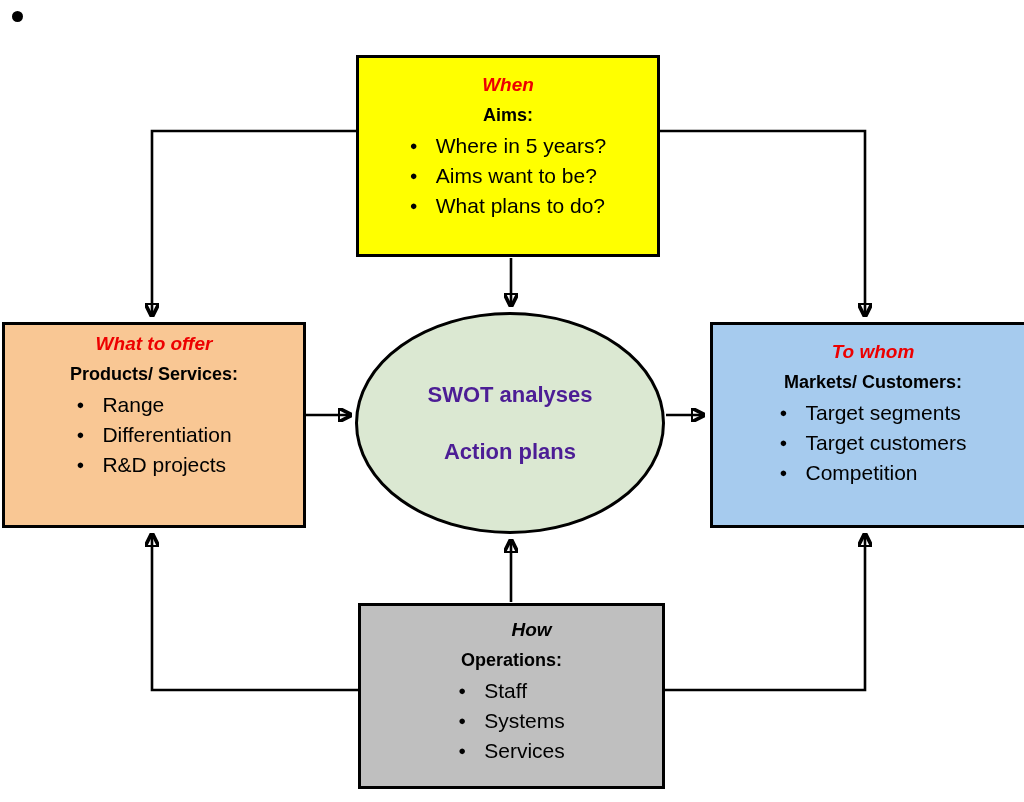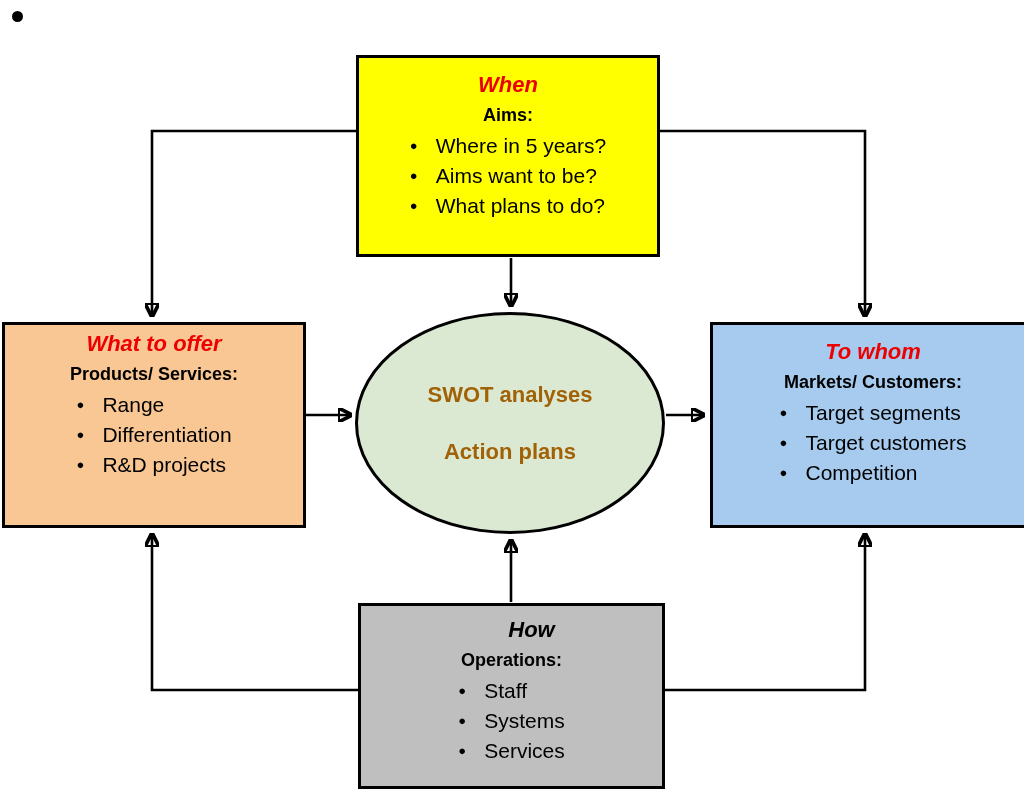--- a/index.html
+++ b/index.html
@@ -10,34 +10,34 @@
   .stray-bullet{
     position:absolute;left:12px;top:11px;width:11px;height:11px;
     background:#000;border-radius:50%;
   }
   .connectors{position:absolute;left:0;top:0;pointer-events:none;}
   .connectors path{fill:none;stroke:#000;stroke-width:2.6px;}
   .box{
     position:absolute;border:3px solid #000;box-sizing:border-box;
     text-align:center;color:#000;
   }
-  .box-title{font-size:22px;font-weight:bold;font-style:italic;line-height:30px;}
+  .box-title{font-size:19px;font-weight:bold;font-style:italic;line-height:30px;}
   .box-subtitle{font-size:18px;font-weight:bold;line-height:30px;}
   ul.bullets{list-style:none;margin:1px auto 0 auto;padding:0;display:table;text-align:left;}
   ul.bullets li{display:flex;font-size:21px;line-height:30px;}
   ul.bullets .mk{width:26px;flex:0 0 26px;font-size:13px;}
   .box-when{left:356px;top:55px;width:304px;height:202px;padding-top:12px;}
   .box-what{left:2px;top:322px;width:304px;height:206px;padding-top:4px;}
   .box-whom{left:710px;top:322px;width:326px;height:206px;padding-top:12px;}
   .box-how{left:358px;top:603px;width:307px;height:186px;padding-top:9px;}
   .ellipse{
     position:absolute;left:355px;top:312px;width:310px;height:222px;
     border:3px solid #000;border-radius:50%;box-sizing:border-box;
     display:flex;flex-direction:column;align-items:center;justify-content:center;
-    gap:27px;color:#a16207;
+    gap:27px;color:#4c1d95;
   }
   .ellipse .line{font-size:22px;font-weight:bold;line-height:30px;}
 </style>
 </head>
 <body>
 
 <div class="canvas">
 
   <div class="stray-bullet"></div>
 

